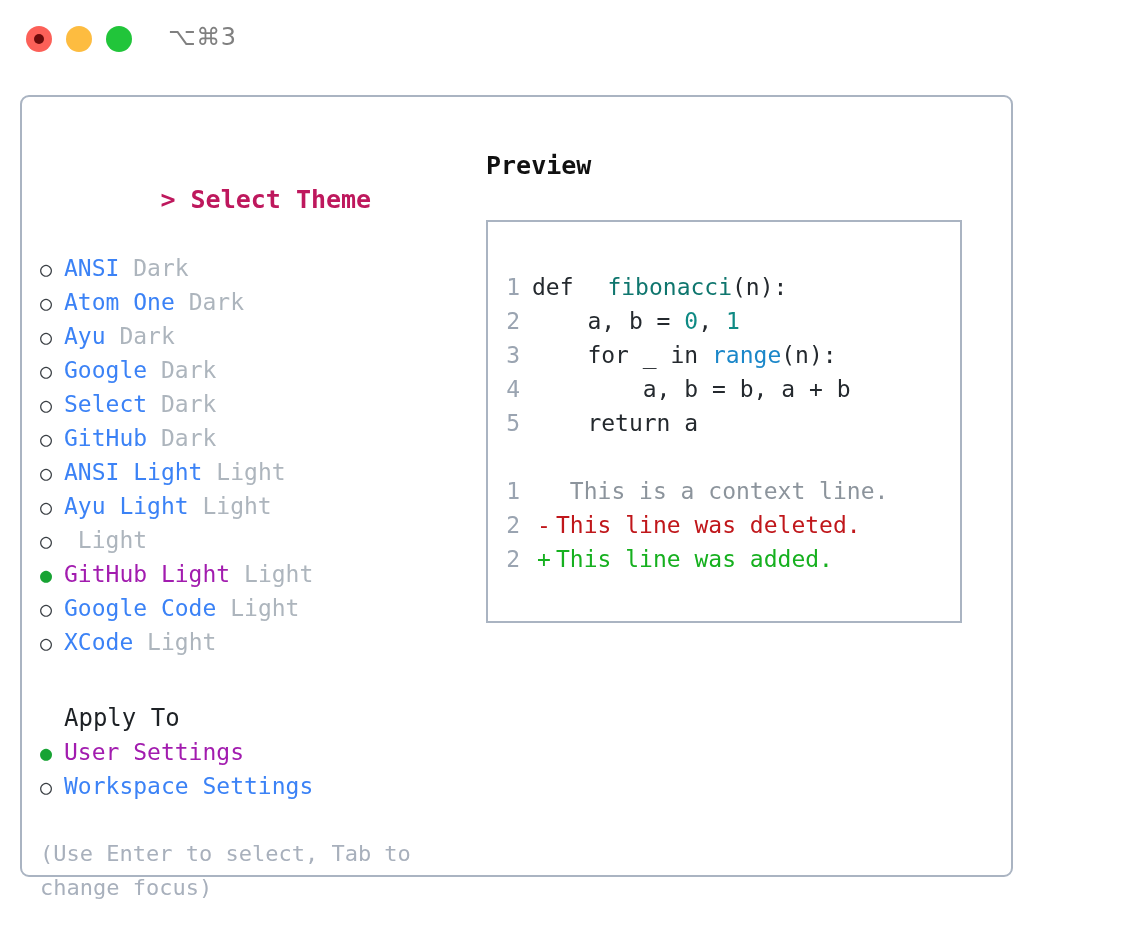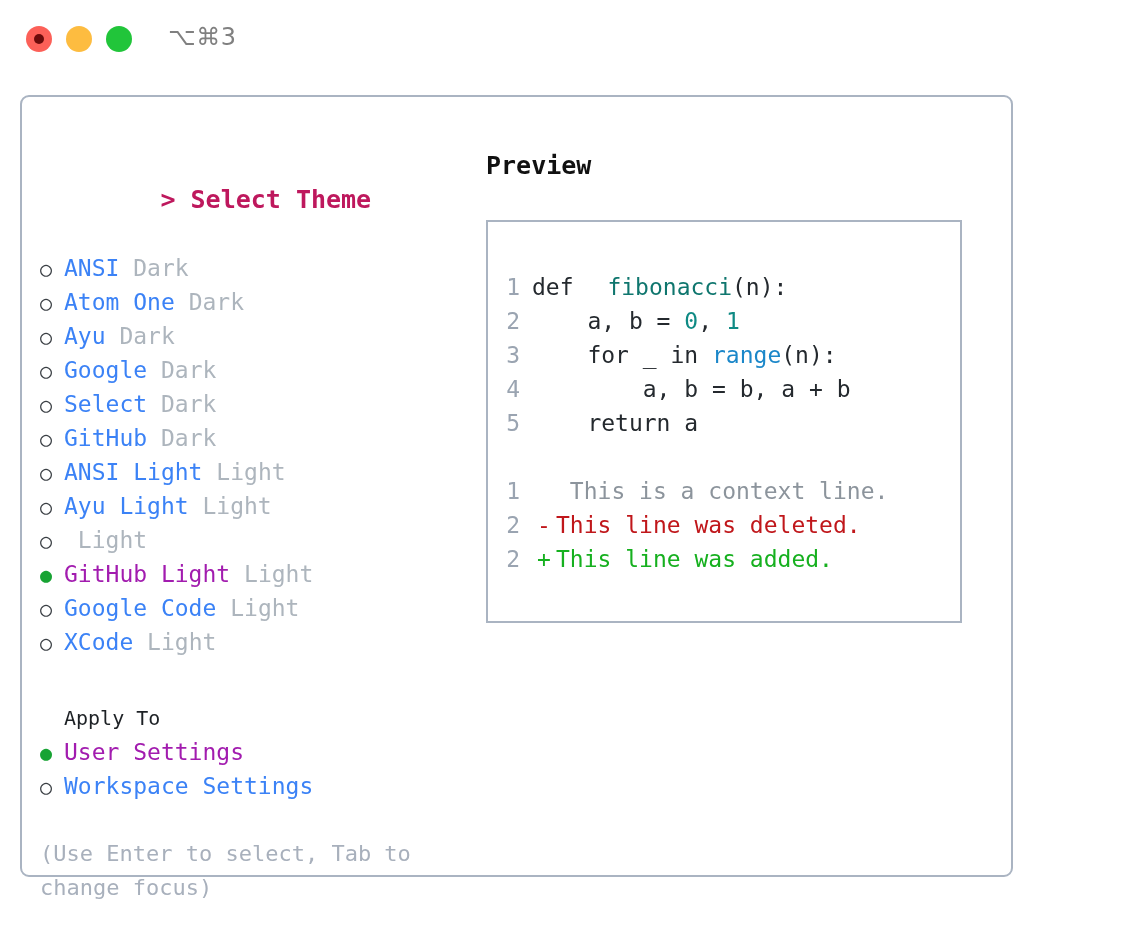--- a/index.html
+++ b/index.html
@@ -106,21 +106,21 @@
     font-size: 20px;
     color: #3a3f44;
     line-height: 34px;
   }
   .bullet.sel { color: #17a333; }
   .opt-label { color: #3b82f6; }
   .opt-row.selected .opt-label { color: #a21caf; text-align: right; }
   .opt-badge { color: #adb5bd; }
 
   #apply-title {
-    font-size: 20px;
+    font-size: 24px;
     color: #1d2125;
     line-height: 34px;
     margin-top: 42px;
     padding-left: 24px;
     white-space: pre;
   }
 
   #hint {
     margin-top: 34px;
     font-size: 22px;

